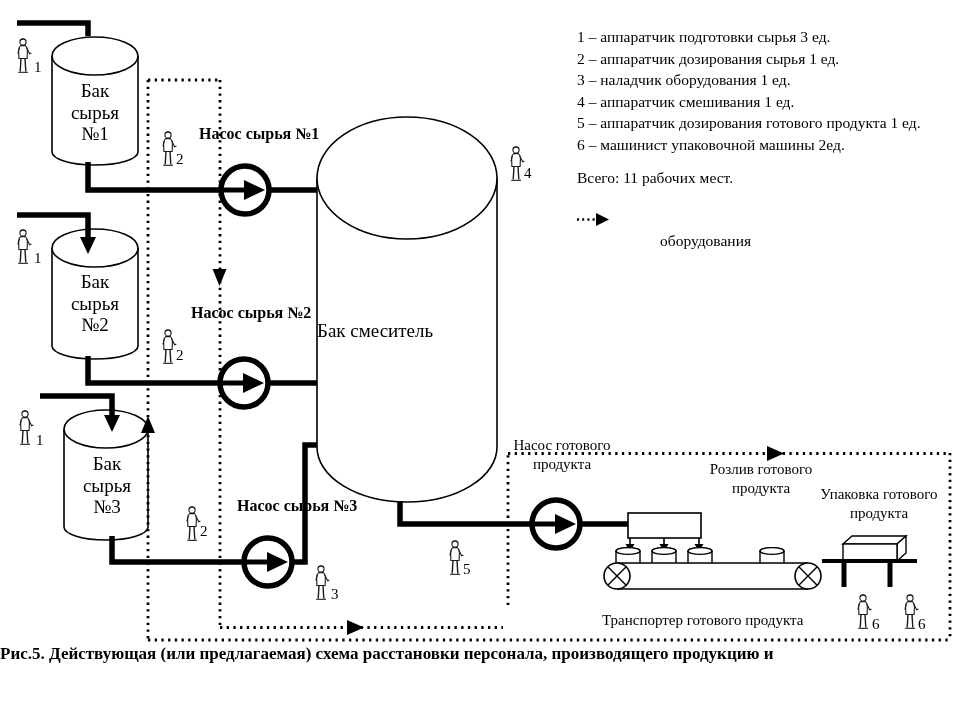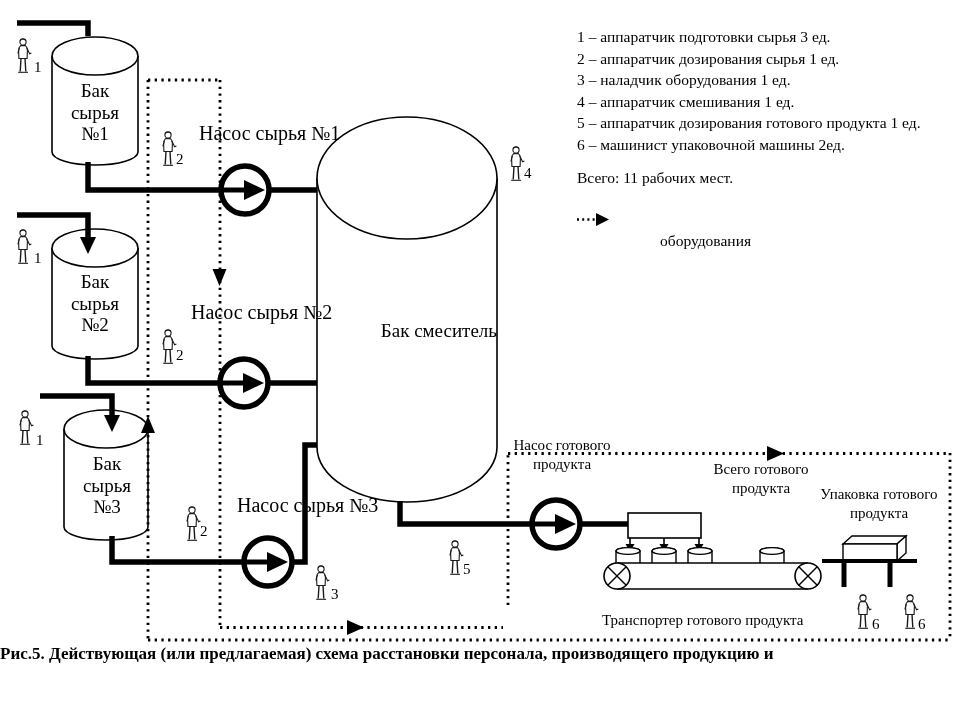--- a/index.html
+++ b/index.html
@@ -2,21 +2,21 @@
 <html><head>
 <meta charset="utf-8">
 <style>
   html,body{margin:0;padding:0;background:#fff;}
   .stage{position:relative;width:974px;height:704px;background:#ffffff;
          font-family:"Liberation Serif", serif;color:#000;overflow:hidden;}
   .stage svg{position:absolute;left:0;top:0;}
   .lbl{position:absolute;white-space:nowrap;}
   .wrap{white-space:normal;text-align:center;}
   .f19{font-size:19px;line-height:21.5px;}
-  .f16{font-size:20px;line-height:19px;}
+  .f16{font-size:16px;line-height:19px;font-weight:bold;}
   .f15{font-size:15px;line-height:18.5px;}
   .tank-lbl{width:76px;}
   .legend{position:absolute;left:577px;top:26px;font-size:15.5px;line-height:21.5px;white-space:nowrap;}
   .legend-total{margin-top:12px;}
   .pn{position:absolute;font-size:15px;}
   .cap{position:absolute;left:0;width:974px;font-weight:bold;font-size:17px;line-height:22px;}
 </style>
 </head>
 <body>
 
@@ -174,28 +174,28 @@
       <use href="#worker" x="505" y="145"></use>
       <use href="#worker" x="444" y="539"></use>
       <use href="#worker" x="852" y="593"></use>
       <use href="#worker" x="899" y="593"></use>
     </g>
   </svg>
 
   <div class="lbl wrap f19 tank-lbl" style="left:57px;top:80px;">Бак сырья №1</div>
   <div class="lbl wrap f19 tank-lbl" style="left:57px;top:271px;">Бак сырья №2</div>
   <div class="lbl wrap f19 tank-lbl" style="left:69px;top:453px;">Бак сырья №3</div>
-  <div class="lbl f19" style="left:317px;top:320px;width:180px;text-align:right;">Бак смеситель</div>
+  <div class="lbl f19" style="left:317px;top:320px;width:180px;text-align:left;">Бак смеситель</div>
 
   <div class="lbl f16" style="left:199px;top:124px;">Насос сырья №1</div>
   <div class="lbl f16" style="left:191px;top:303px;">Насос сырья №2</div>
   <div class="lbl f16" style="left:237px;top:496px;">Насос сырья №3</div>
   <div class="lbl wrap f15" style="left:503px;top:436px;width:118px;">Насос готового продукта</div>
 
-  <div class="lbl wrap f15" style="left:698px;top:460px;width:126px;">Всего готового продукта</div>
+  <div class="lbl wrap f15" style="left:698px;top:460px;width:126px;">Розлив готового продукта</div>
   <div class="lbl wrap f15" style="left:807px;top:485px;width:144px;">Упаковка готового продукта</div>
   <div class="lbl f15" style="left:602px;top:611px;">Транспортер готового продукта</div>
 
   <div class="pn" style="left:34px;top:59px;">1</div>
   <div class="pn" style="left:176px;top:151px;">2</div>
   <div class="pn" style="left:34px;top:250px;">1</div>
   <div class="pn" style="left:176px;top:347px;">2</div>
   <div class="pn" style="left:36px;top:432px;">1</div>
   <div class="pn" style="left:200px;top:523px;">2</div>
   <div class="pn" style="left:331px;top:586px;">3</div>

